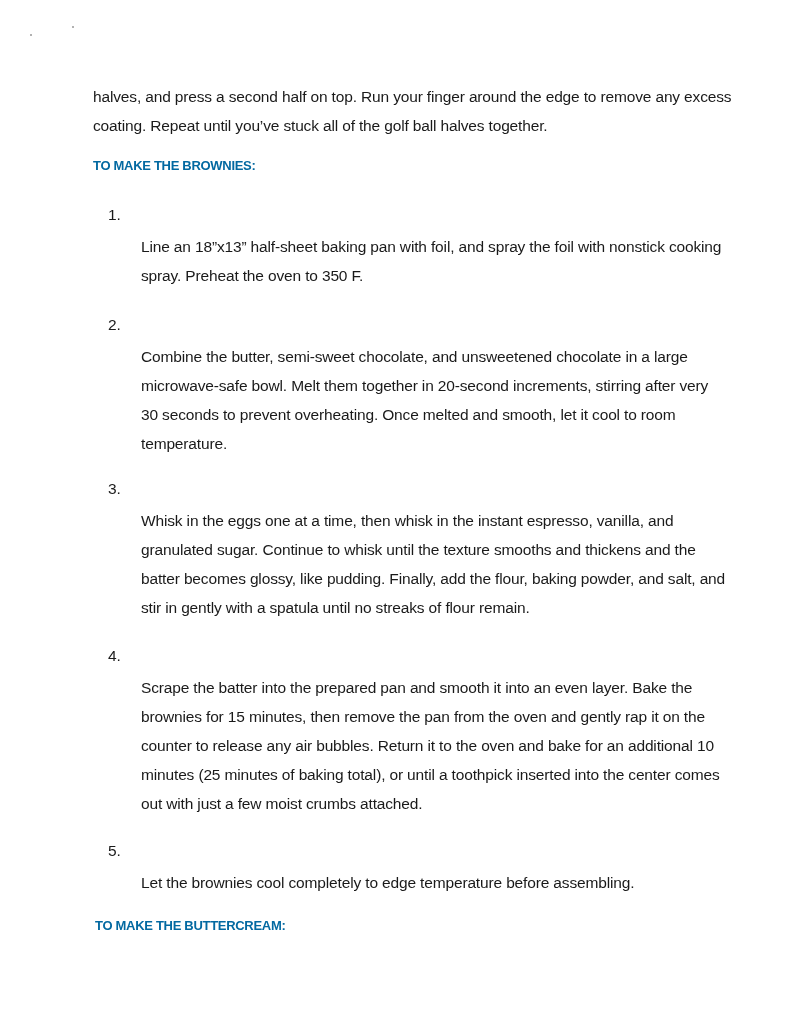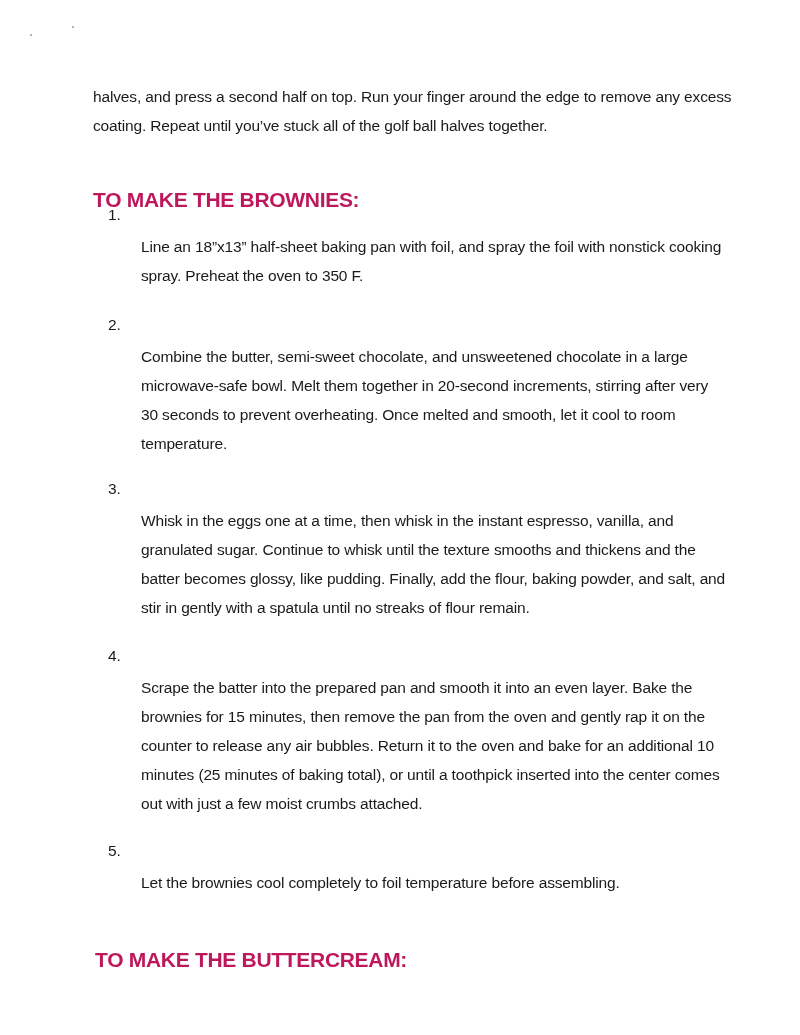--- a/index.html
+++ b/index.html
@@ -24,24 +24,23 @@
       position: absolute;
       left: 93px;
       width: 640px;
       font-size: 15.5px;
       line-height: 29px;
       letter-spacing: -0.15px;
     }
     .heading {
       position: absolute;
       font-weight: bold;
-      font-size: 21px;
+      font-size: 13px;
       letter-spacing: -0.3px;
-      color: #be185d;
-      margin-top: 30px;
+      color: #0369a1;
     }
     .step {
       position: absolute;
       left: 108px;
       width: 620px;
       font-size: 15.5px;
       line-height: 29px;
       letter-spacing: -0.15px;
     }
     .step .num {
@@ -89,18 +88,18 @@
     <span class="text">Whisk in the eggs one at a time, then whisk in the instant espresso, vanilla, and granulated sugar. Continue to whisk until the texture smooths and thickens and the batter becomes glossy, like pudding. Finally, add the flour, baking powder, and salt, and stir in gently with a spatula until no streaks of flour remain.</span>
   </div>
 
   <div class="step" style="top:641px;">
     <span class="num">4.</span>
     <span class="text">Scrape the batter into the prepared pan and smooth it into an even layer. Bake the brownies for 15 minutes, then remove the pan from the oven and gently rap it on the counter to release any air bubbles. Return it to the oven and bake for an additional 10 minutes (25 minutes of baking total), or until a toothpick inserted into the center comes out with just a few moist crumbs attached.</span>
   </div>
 
   <div class="step" style="top:836px;">
     <span class="num">5.</span>
-    <span class="text">Let the brownies cool completely to foil temperature before assembling.</span>
+    <span class="text">Let the brownies cool completely to edge temperature before assembling.</span>
   </div>
 
   <div class="heading" style="left:95px; top:918px;">TO MAKE THE BUTTERCREAM:</div>
 
 </div>
 
 </body></html>

